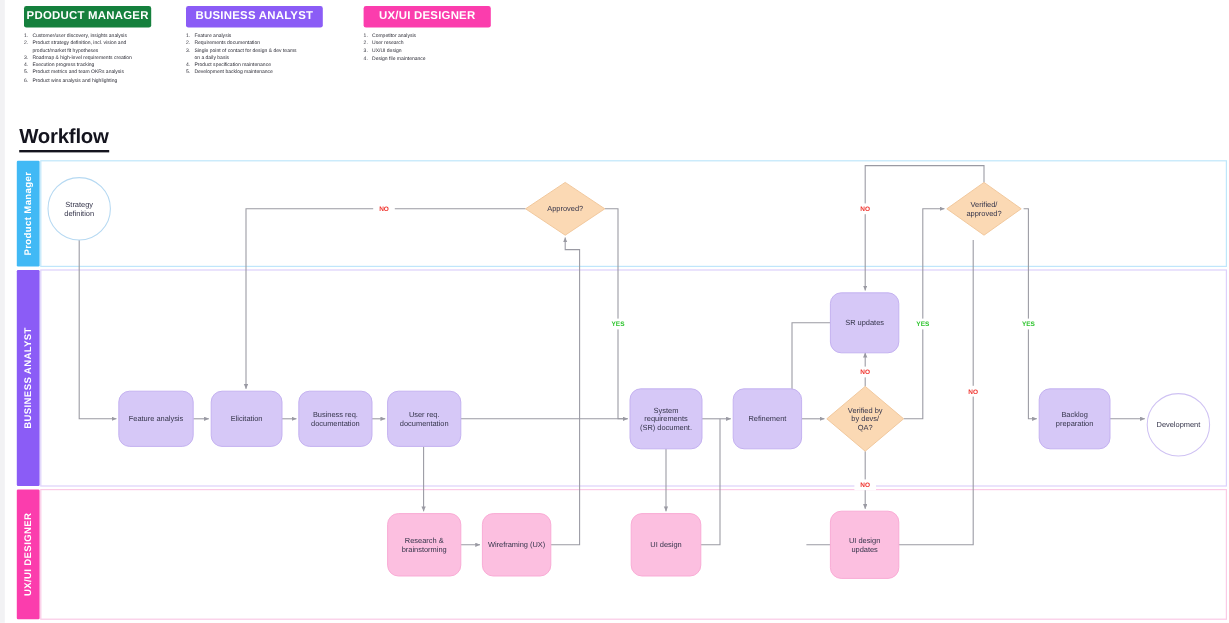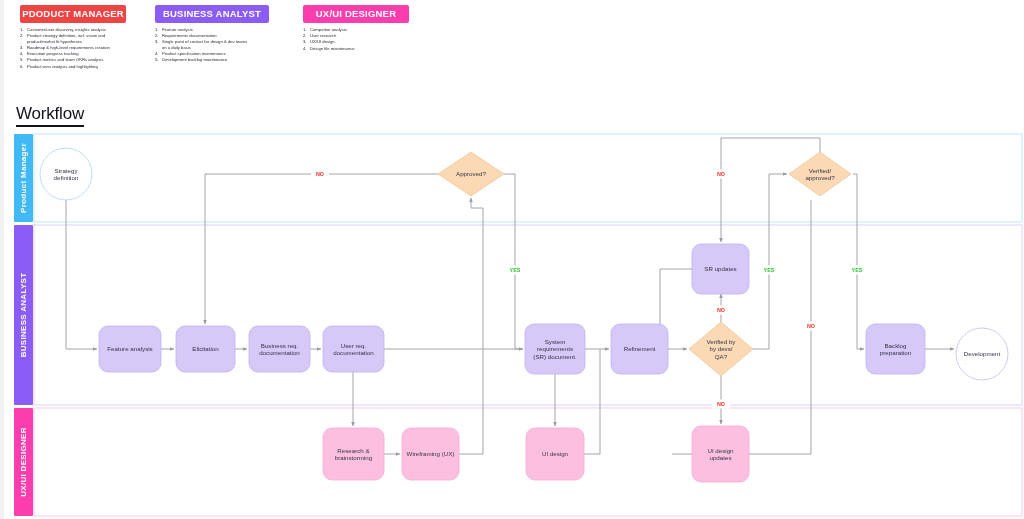--- a/index.html
+++ b/index.html
@@ -25,21 +25,21 @@
   .role-list li{
     font-size:4.2px;line-height:5.6px;color:#2b2b35;
     padding-left:7px;position:relative;margin-bottom:.6px;
     white-space:pre-line;
   }
   .role-list li .num{position:absolute;left:0;top:0;}
 
   
   .wf-title{
     position:absolute;left:16px;top:104px;
-    font-size:17px;font-weight:normal;color:#14141e;
+    font-size:17px;font-weight:bold;color:#14141e;
     border-bottom:2px solid #14141e;padding-bottom:1px;
     letter-spacing:-.2px;
   }
 
   
   .diagram{position:absolute;left:0;top:128px;width:1024px;height:391px;}
   svg{display:block;}
   .lane-label{
     font-size:8px;font-weight:bold;fill:#ffffff;letter-spacing:.3px;
   }
@@ -48,21 +48,21 @@
   .yes{fill:#2ec42e;}
   .no{fill:#f0342e;}
 </style>
 </head>
 <body>
 
 <div class="left-rail"></div>
 
 <div class="roles" id="roles">
     <div class="role-col" style="left: 20px; width: 106px;">
-      <span class="role-badge" style="background: #ef4444;">PDODUCT MANAGER</span>
+      <span class="role-badge" style="background: #15803d;">PDODUCT MANAGER</span>
       <ul class="role-list">
         <li><span class="num">1.</span><span>Customer/user discovery, insights analysis</span></li>
         <li><span class="num">2.</span><span>Product strategy definition, incl. vision and
 product/market fit hypotheses</span></li>
         <li><span class="num">3.</span><span>Roadmap &amp; high-level requirements creation</span></li>
         <li><span class="num">4.</span><span>Execution progress tracking</span></li>
         <li><span class="num">5.</span><span>Product metrics and team OKRs analysis</span></li>
         <li><span class="num">6.</span><span>Product wins analysis and highlighting</span></li>
       </ul>
     </div>

